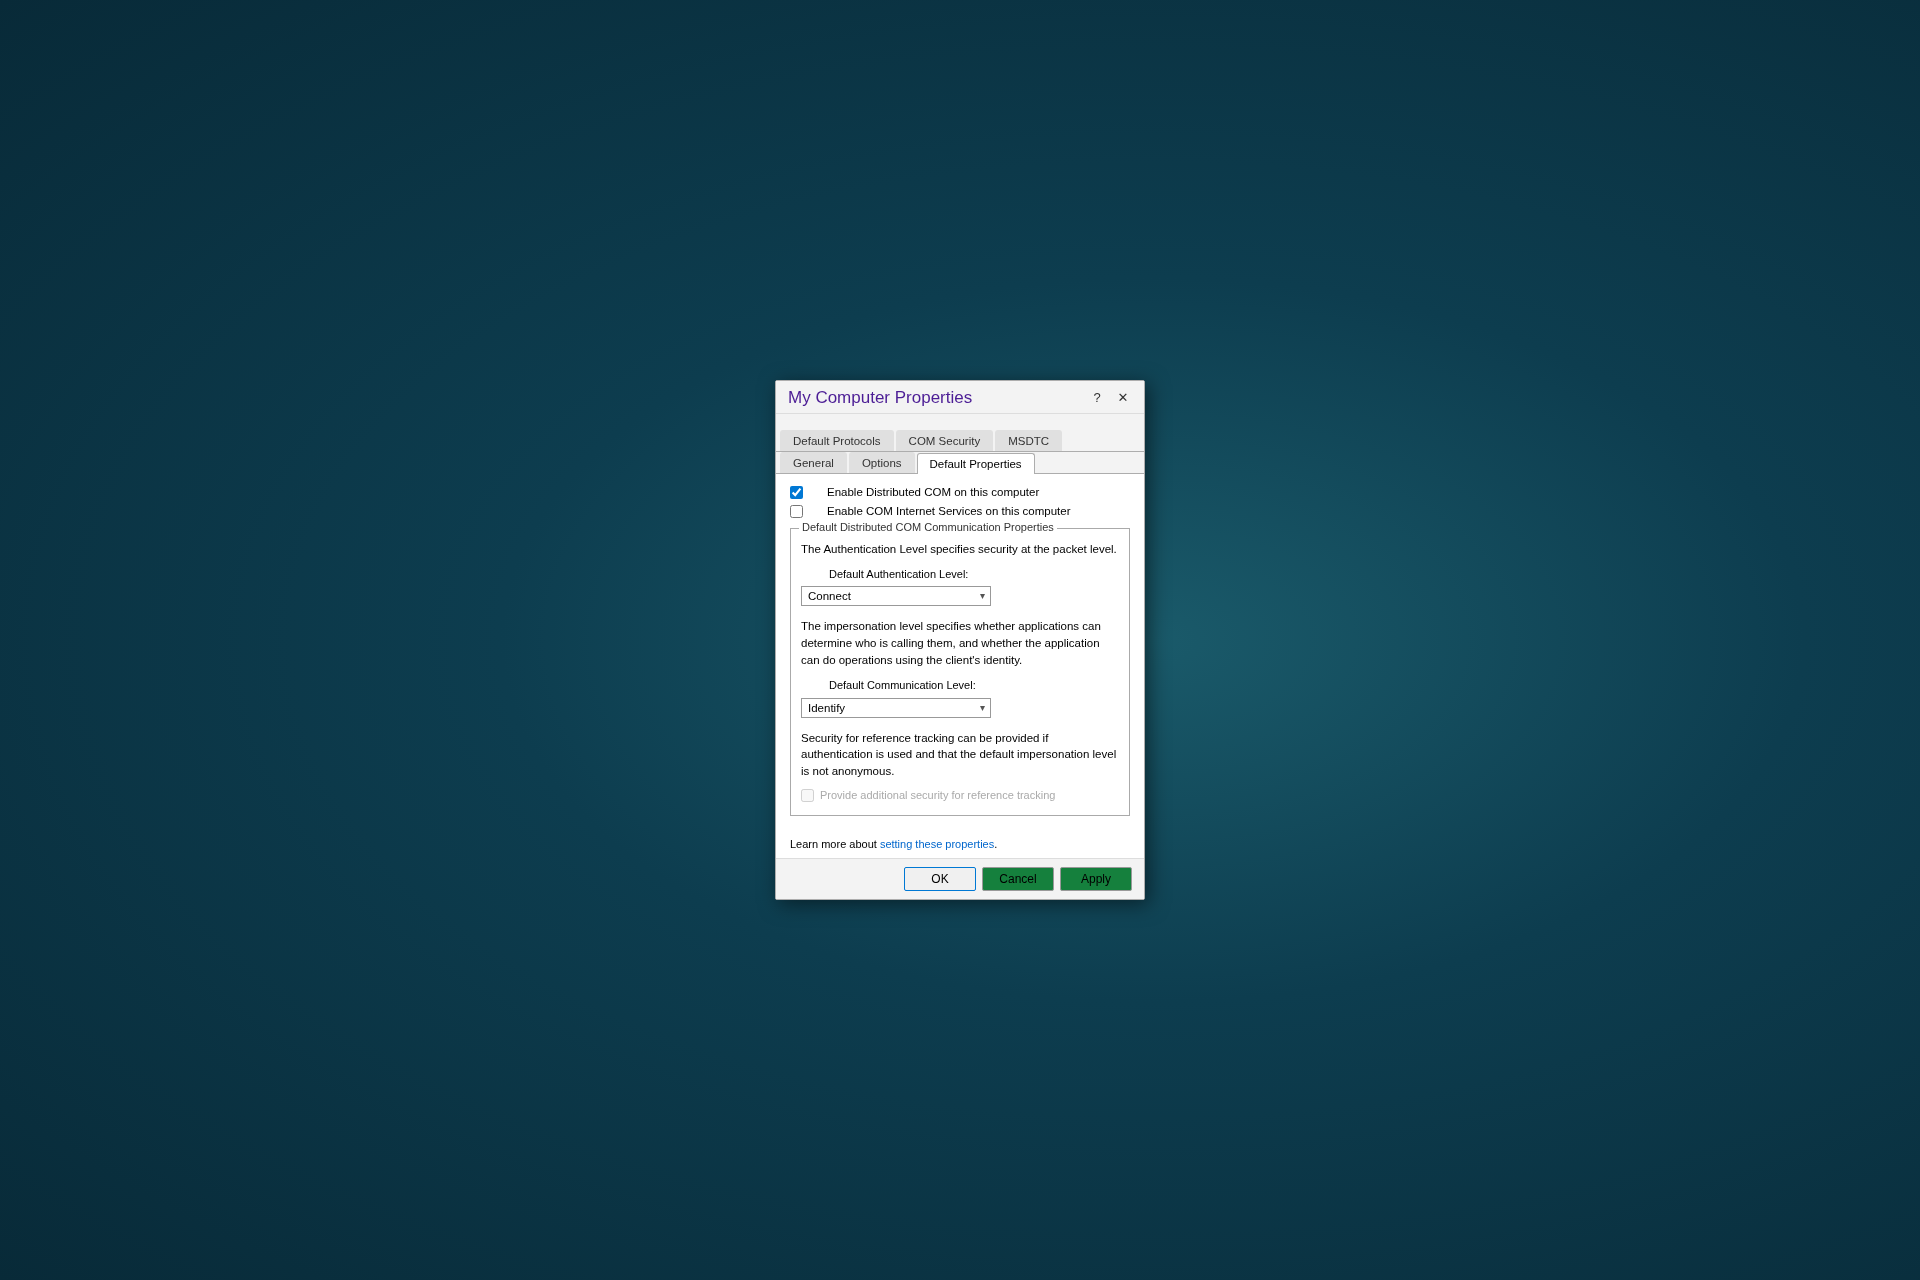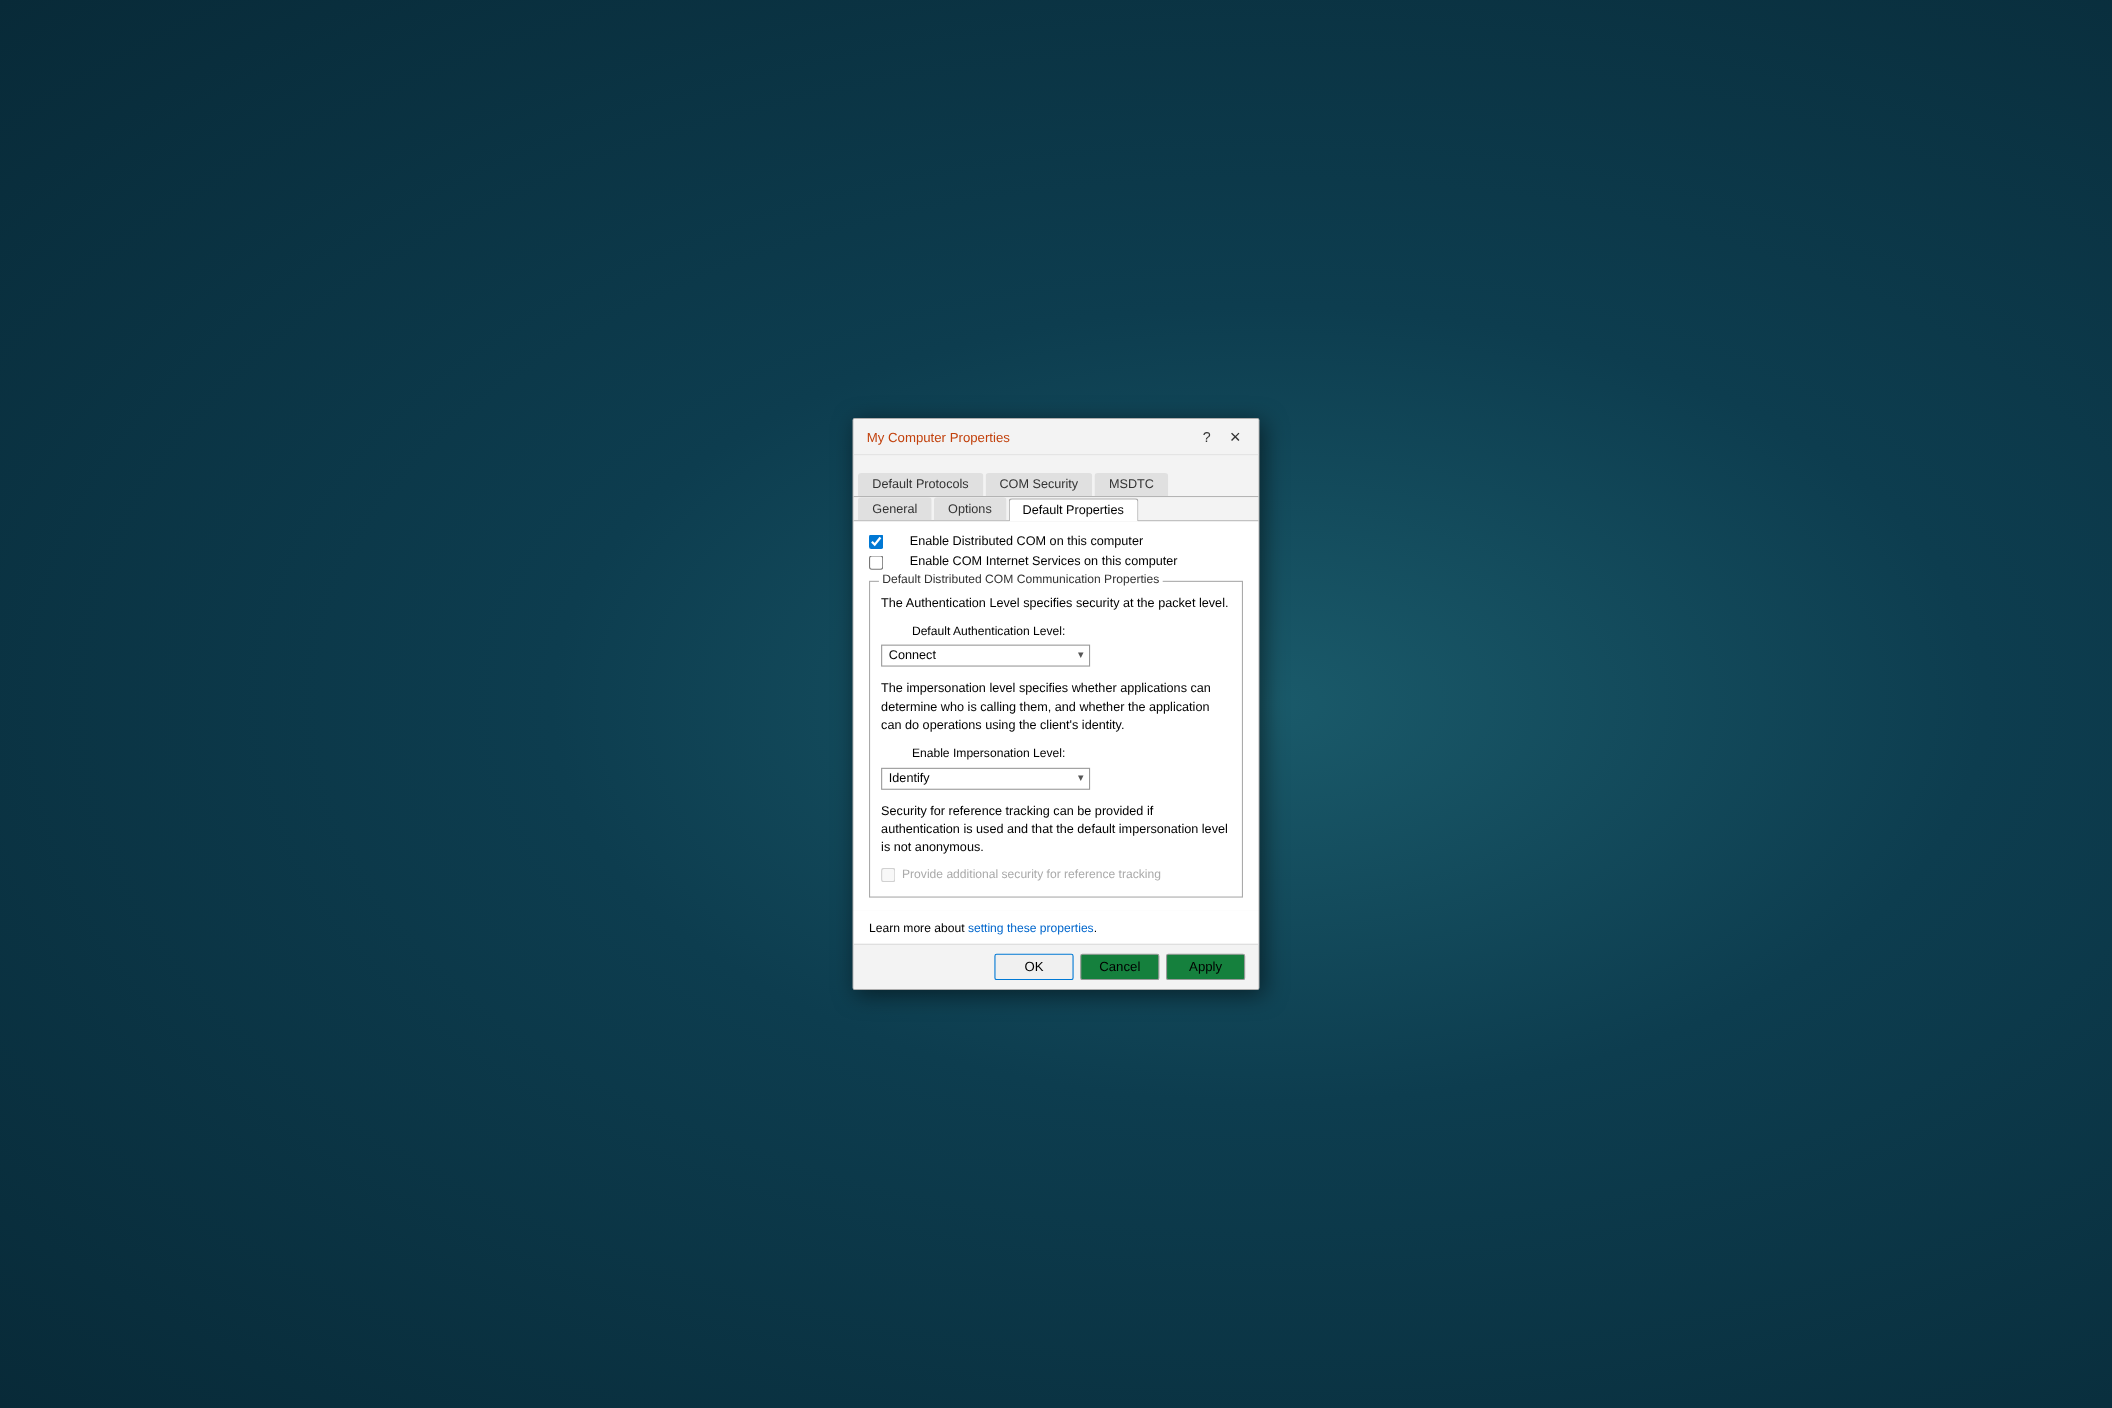--- a/index.html
+++ b/index.html
@@ -46,22 +46,22 @@
       background: #f3f3f3;
       display: flex;
       align-items: center;
       justify-content: space-between;
       padding: 6px 8px 4px 12px;
       border-bottom: 1px solid #ddd;
       user-select: none;
     }
 
     .title-bar-text {
-      font-size: 12px;
-      color: #c2410c;
+      font-size: 17px;
+      color: #4c1d95;
       font-weight: 400;
     }
 
     .title-bar-controls {
       display: flex;
       gap: 0;
       align-items: center;
     }
 
     .title-bar-btn {
@@ -353,21 +353,21 @@
             <option>Call</option>
             <option>Packet</option>
             <option>Packet Integrity</option>
             <option>Packet Privacy</option>
           </select>
           <span class="select-arrow">▾</span>
         </div>
 
         <p class="impersonation-text">The impersonation level specifies whether applications can determine who is calling them, and whether the application can do operations using the client's identity.</p>
 
-        <div class="label">Enable Impersonation Level:</div>
+        <div class="label">Default Communication Level:</div>
         <div class="select-wrap">
           <select>
             <option>Anonymous</option>
             <option selected="">Identify</option>
             <option>Impersonate</option>
             <option>Delegate</option>
           </select>
           <span class="select-arrow">▾</span>
         </div>
 

